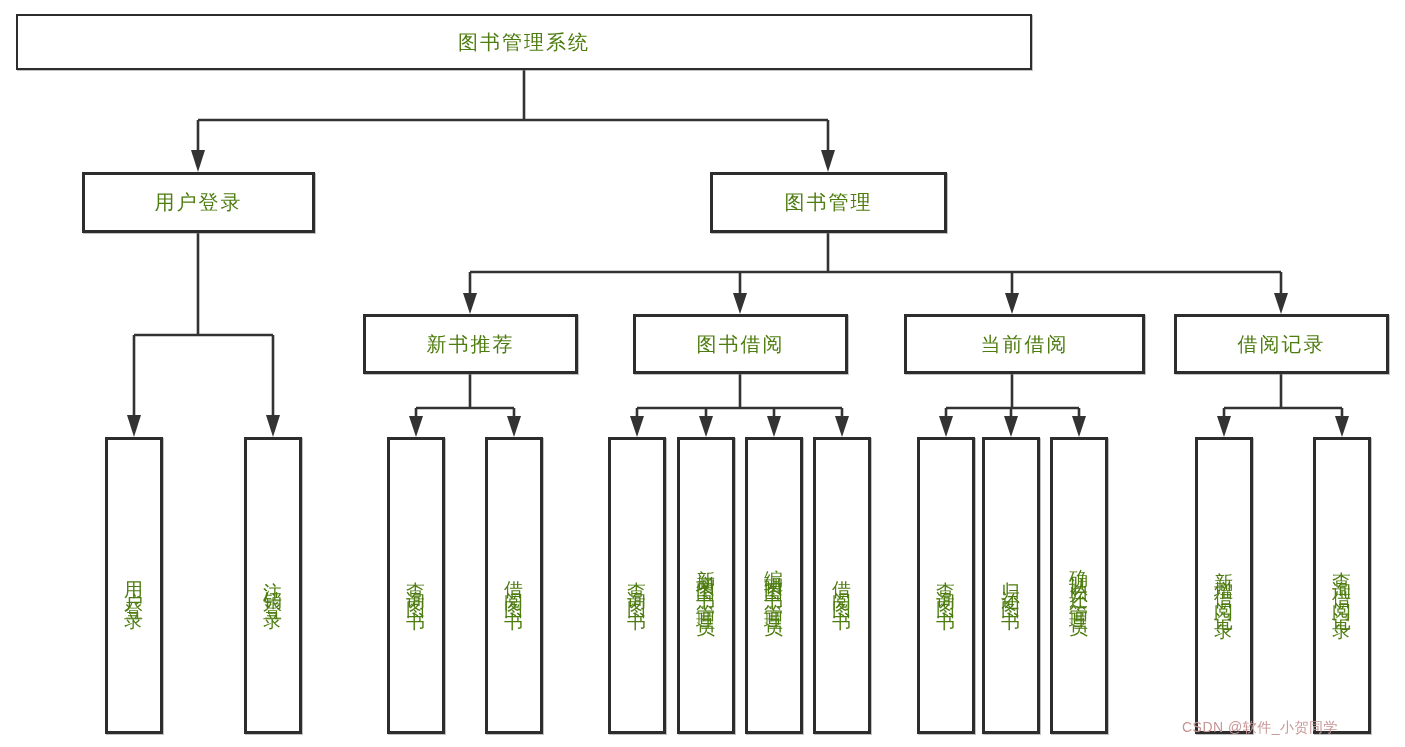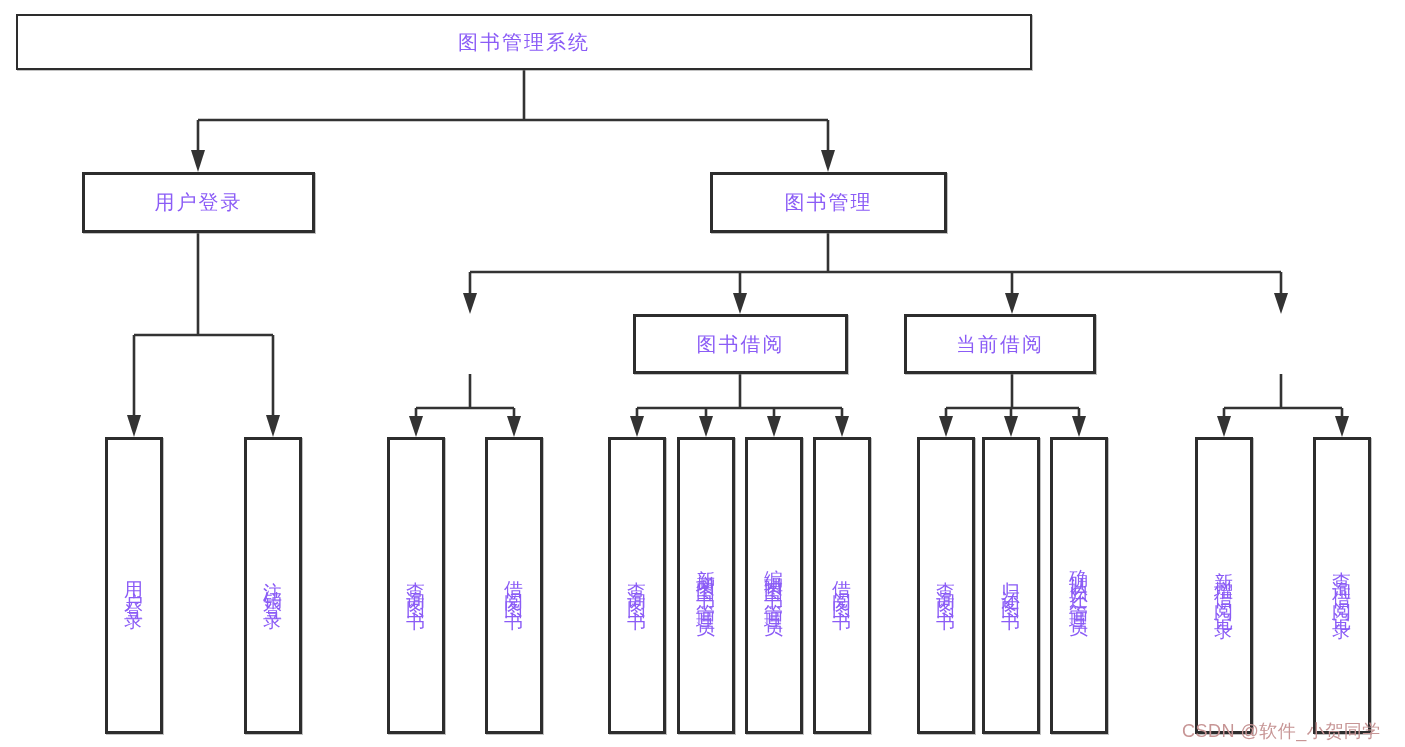--- a/index.html
+++ b/index.html
@@ -27,37 +27,37 @@
   }
 
   .node {
     position: absolute;
     background: #ffffff;
     border: 3px solid #2d2d2d;
     box-shadow: 1px 1px 0 rgba(120,120,120,0.45);
     display: flex;
     align-items: center;
     justify-content: center;
-    color: #8b5cf6;
+    color: #4d7c0f;
   }
 
   .node-h span {
     font-size: 20px;
     letter-spacing: 2px;
     white-space: nowrap;
   }
 
   .node-root  { left: 16px;  top: 14px;  width: 1016px; height: 56px; border-width: 2.5px; }
   .node-l2a   { left: 82px;  top: 172px; width: 233px;  height: 61px; }
   .node-l2b   { left: 710px; top: 172px; width: 237px;  height: 61px; text-align: center; }
 
   .node-l3 { top: 314px; height: 60px; width: 215px; }
   .node-l3a { left: 363px; }
   .node-l3b { left: 633px; justify-content: center; }
-  .node-l3c { left: 904px; width: 192px; }
+  .node-l3c { left: 904px; width: 241px; }
   .node-l3d { left: 1174px; }
 
   .leaf {
     top: 437px;
     height: 297px;
     width: 58px;
   }
   .leaf span {
     writing-mode: vertical-rl;
     text-orientation: mixed;
@@ -65,21 +65,21 @@
     line-height: 1;
     letter-spacing: 10px;
     display: block;
   }
   .leaf span.long { letter-spacing: 7px; }
 
   .watermark {
     position: absolute;
     left: 1182px;
     top: 719px;
-    font-size: 18px;
+    font-size: 14px;
     letter-spacing: 0.5px;
     color: #c79595;
     white-space: nowrap;
   }
 
   .edge { stroke: #333333; stroke-width: 2.6; fill: none; }
   .arrowhead { fill: #333333; stroke: none; }
 </style>
 </head>
 <body>
@@ -140,26 +140,32 @@
     <span>图书管理系统</span>
   </div>
 
   <div class="node node-h node-l2a">
     <span>用户登录</span>
   </div>
   <div class="node node-h node-l2b">
     <span>图书管理</span>
   </div>
 
+  <div class="node node-h node-l3 node-l3a">
+    <span>新书推荐</span>
+  </div>
   <div class="node node-h node-l3 node-l3b">
     <span>图书借阅</span>
   </div>
   <div class="node node-h node-l3 node-l3c">
     <span>当前借阅</span>
   </div>
+  <div class="node node-h node-l3 node-l3d">
+    <span>借阅记录</span>
+  </div>
 
   <div class="node leaf" style="left:105px">
     <span>用户登录</span>
   </div>
   <div class="node leaf" style="left:244px">
     <span>注销登录</span>
   </div>
 
   <div class="node leaf" style="left:387px">
     <span>查询图书</span>

